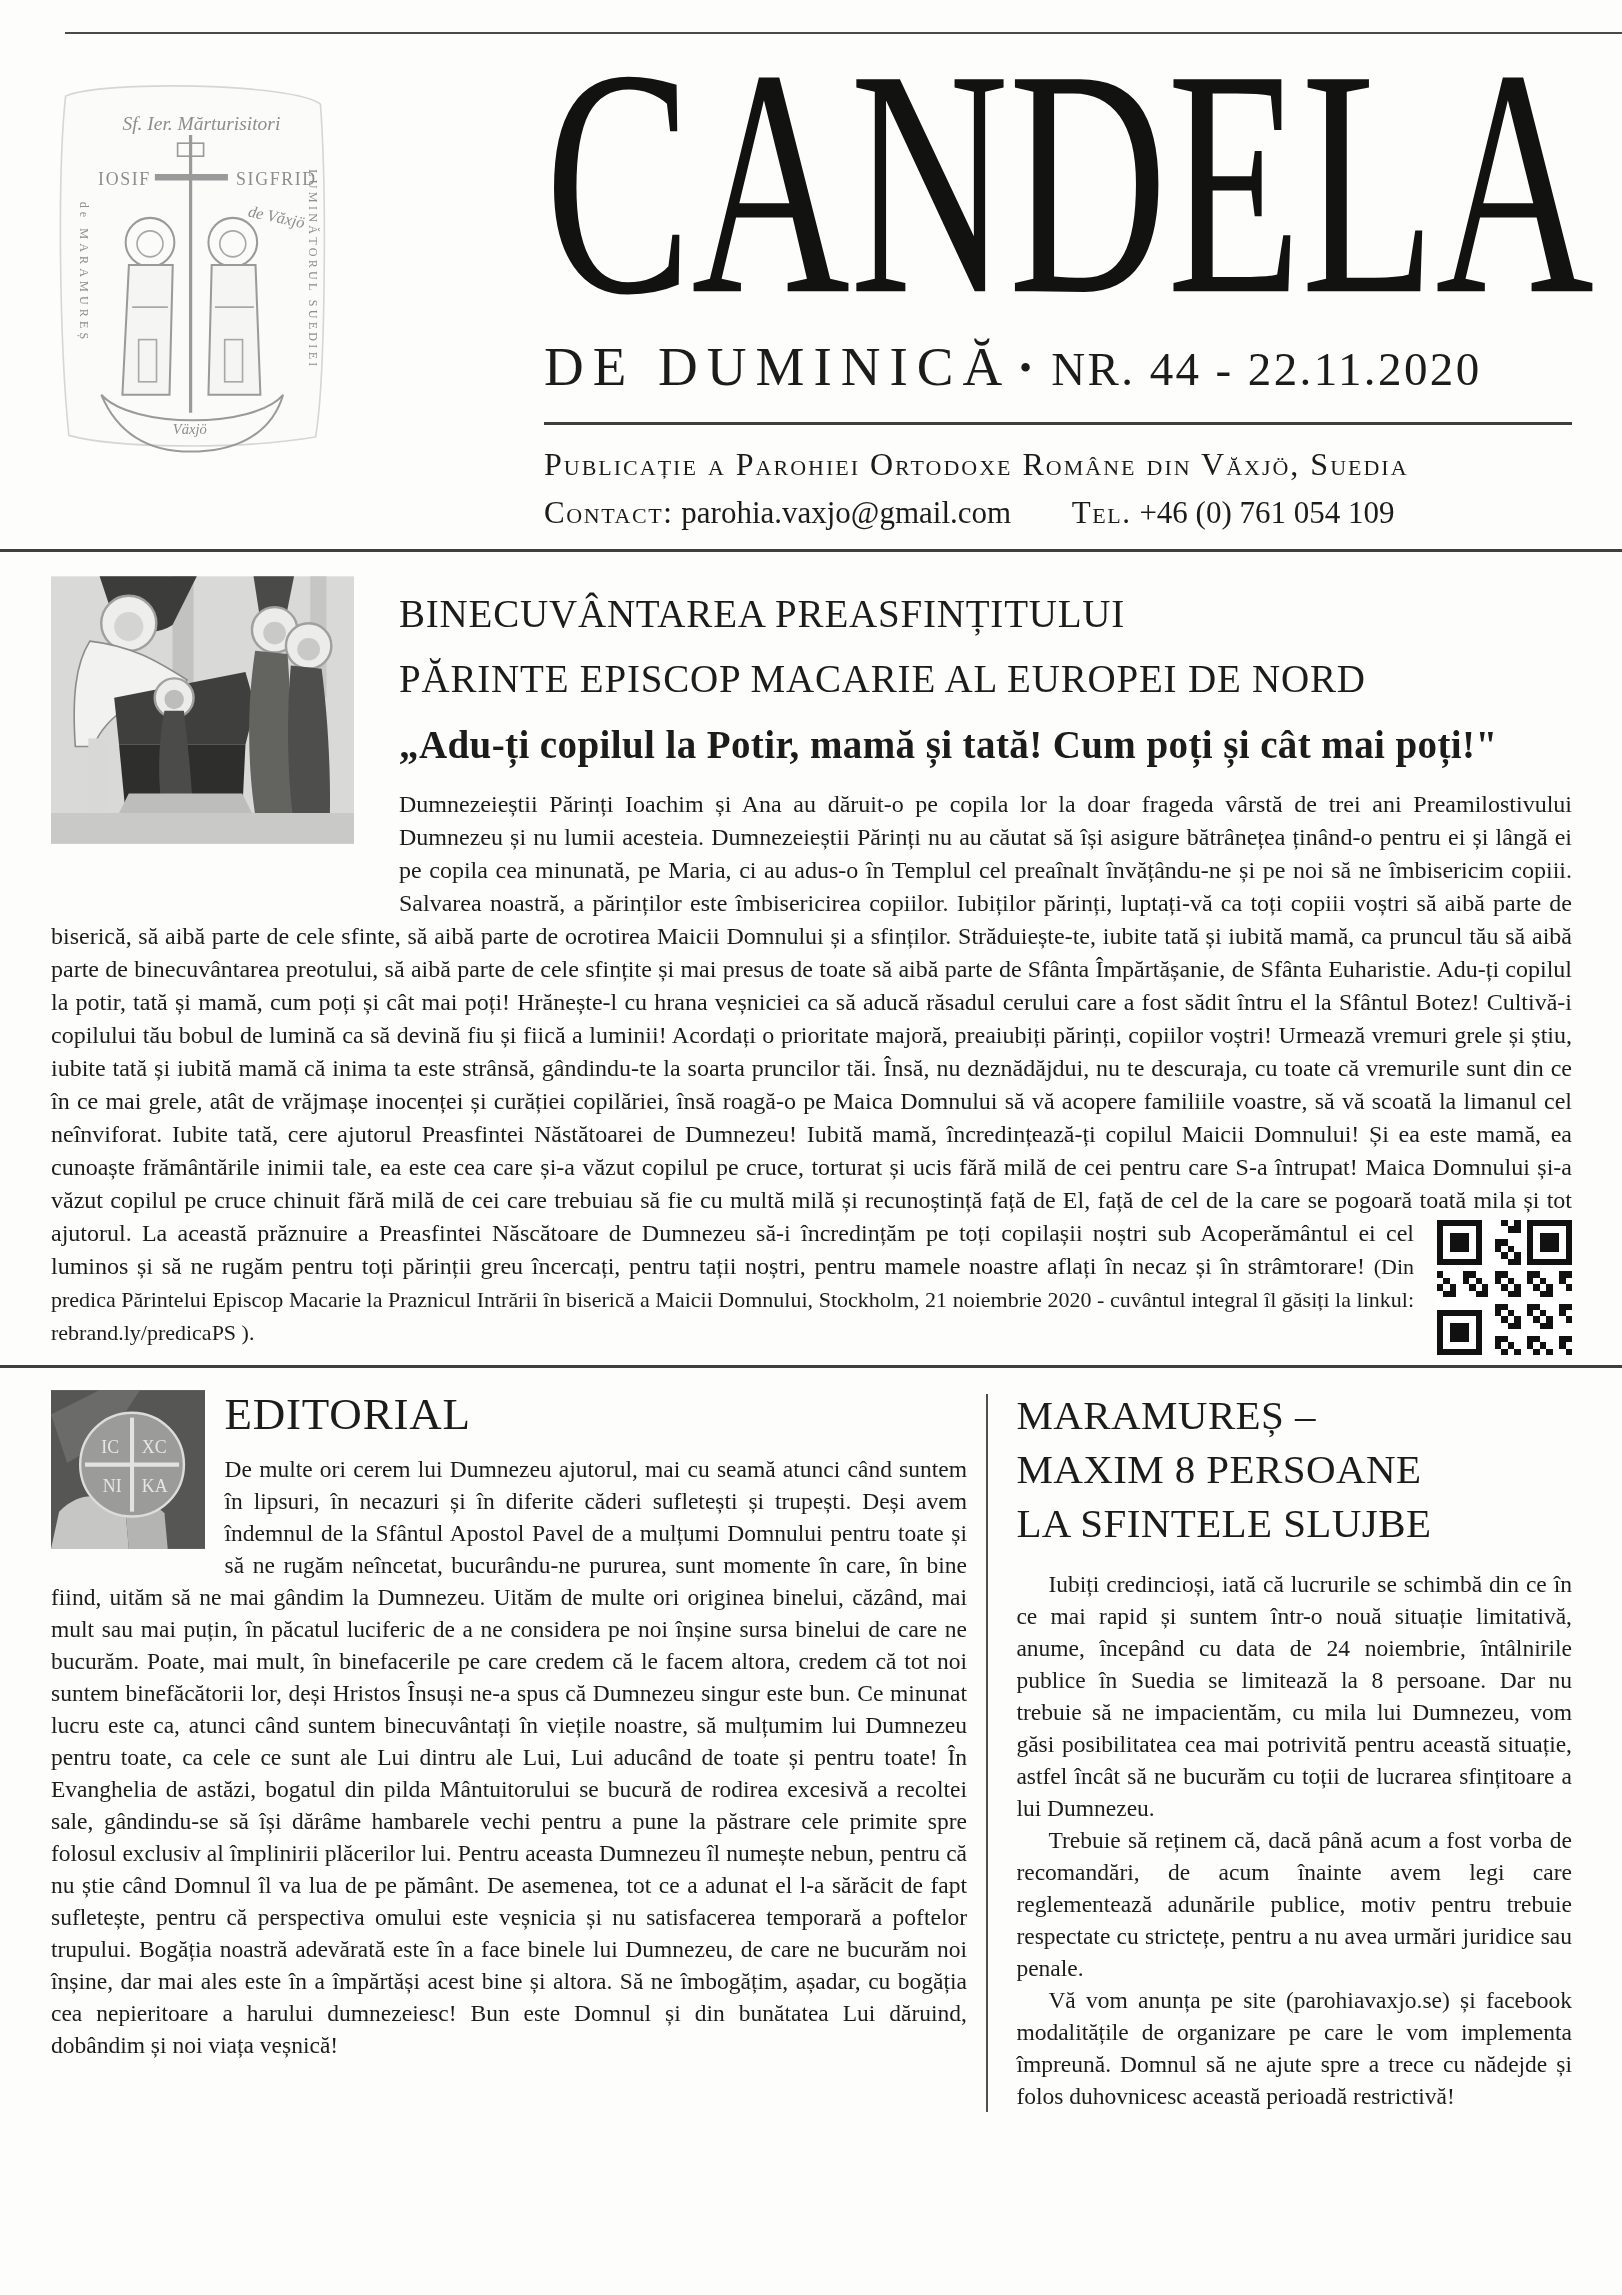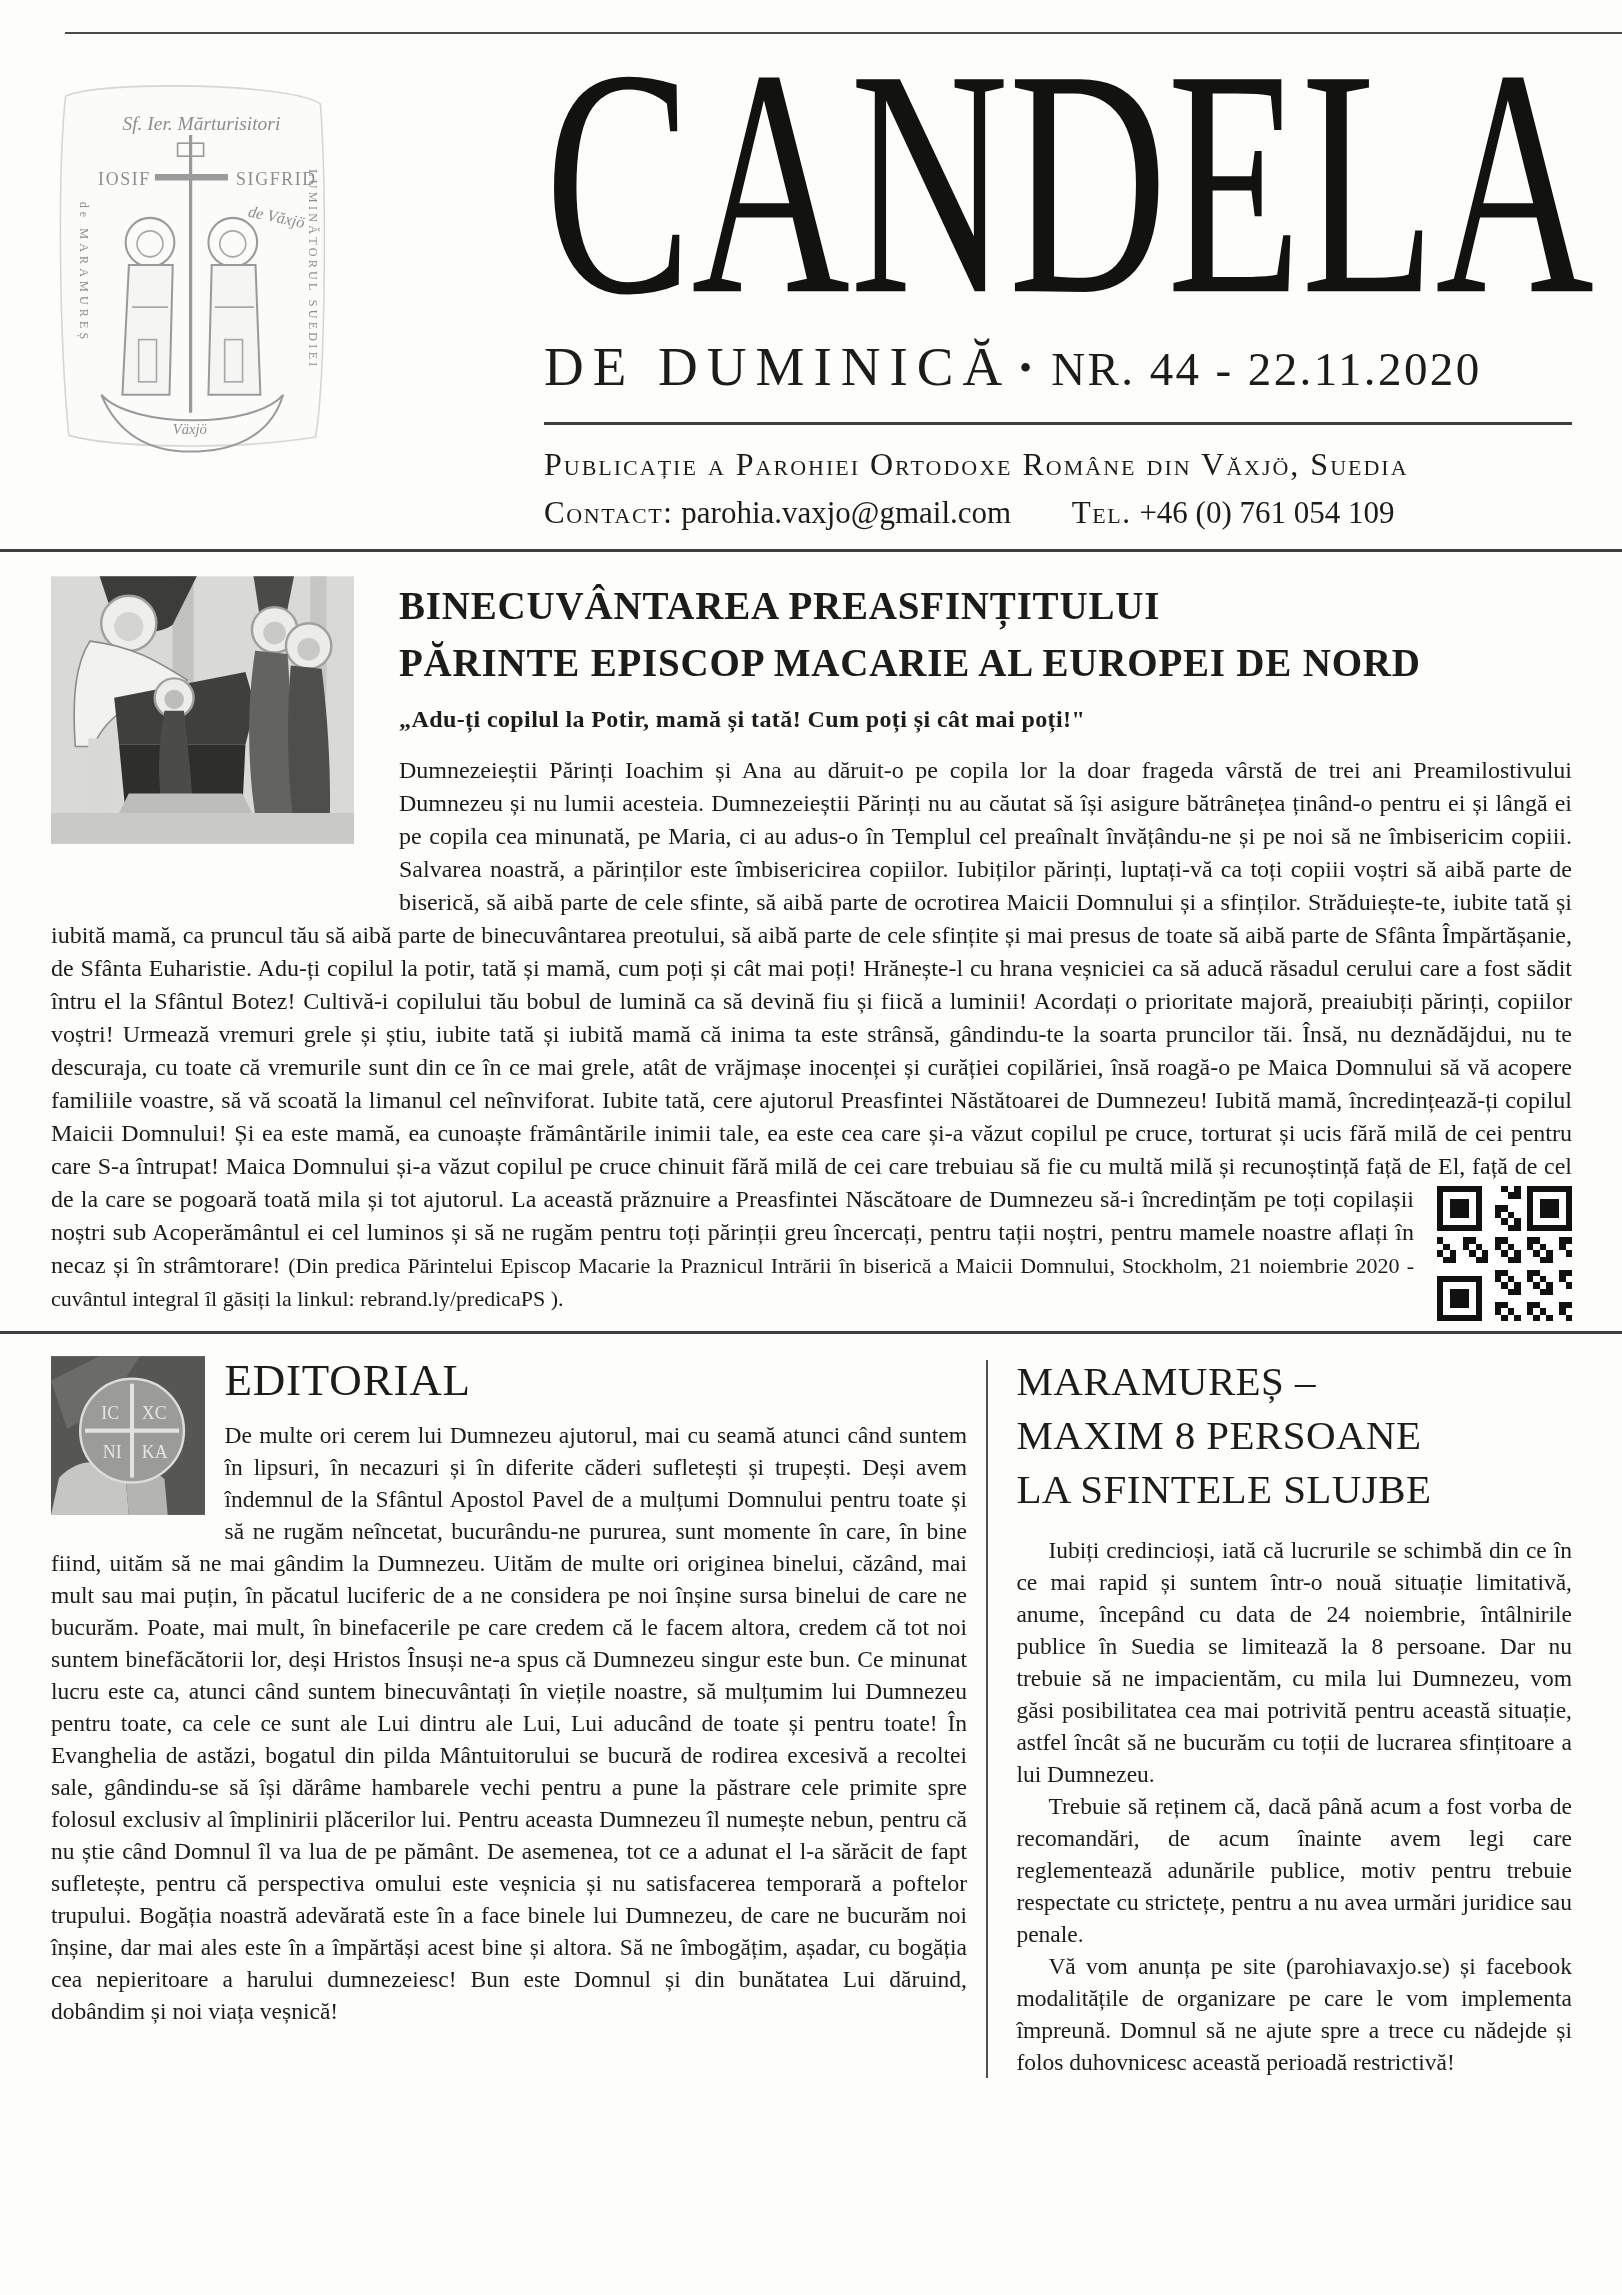--- a/index.html
+++ b/index.html
@@ -27,22 +27,22 @@
   .contact-line{margin-top:11.4px;font-size:31px;white-space:nowrap;}
   .contact-line .sc{font-variant:small-caps;letter-spacing:1.6px;}
   .contact-line .gap{display:inline-block;width:45px;}
 
   .mast-bottom-rule{margin-top:18px;}
 
   
   .article{padding:21px 51px 0 51px;}
   .article-media{float:left;width:303px;height:268px;margin:3.2px 45px 44px 0;}
   .article-media svg{width:100%;height:100%;display:block;}
-  .article h1{margin:8px;font-size:39px;line-height:49px;font-weight:700;letter-spacing:0.8px;}
-  .article .quote{margin-top:19.5px;font-size:24px;font-weight:700;letter-spacing:0.4px;}
+  .article h1{margin:16px;font-size:39px;line-height:49px;font-weight:400;letter-spacing:0.8px;}
+  .article .quote{margin-top:19.5px;font-size:39px;font-weight:700;letter-spacing:0.4px;}
   .article-body{margin:21px 0 0 0;font-size:24px;line-height:33px;text-align:justify;}
   .qr-wrap{float:right;width:135px;height:135px;margin:3.2px 0 4.9px 23px;background:#fff;}
   .qr-wrap svg rect{fill:#111;}
   .citation{font-size:22px;}
 
   .section-rule{clear:both;margin-top:16px;}
 
   
   .columns{display:flex;padding:19.5px 51px 0 51px;align-items:stretch;}
   .col-left{width:935px;flex:0 0 auto;padding-right:19px;box-sizing:border-box;}

